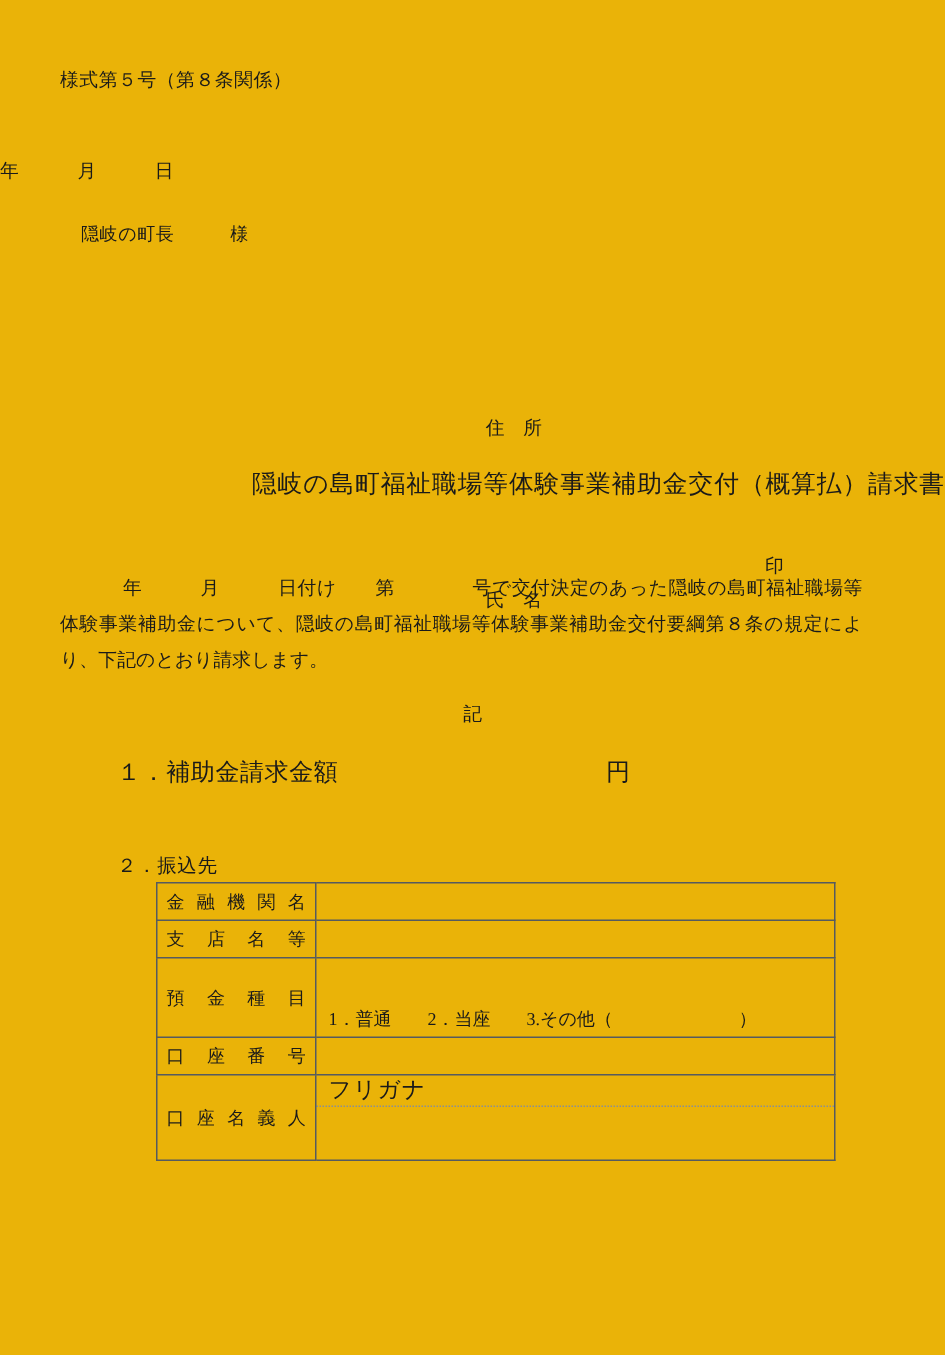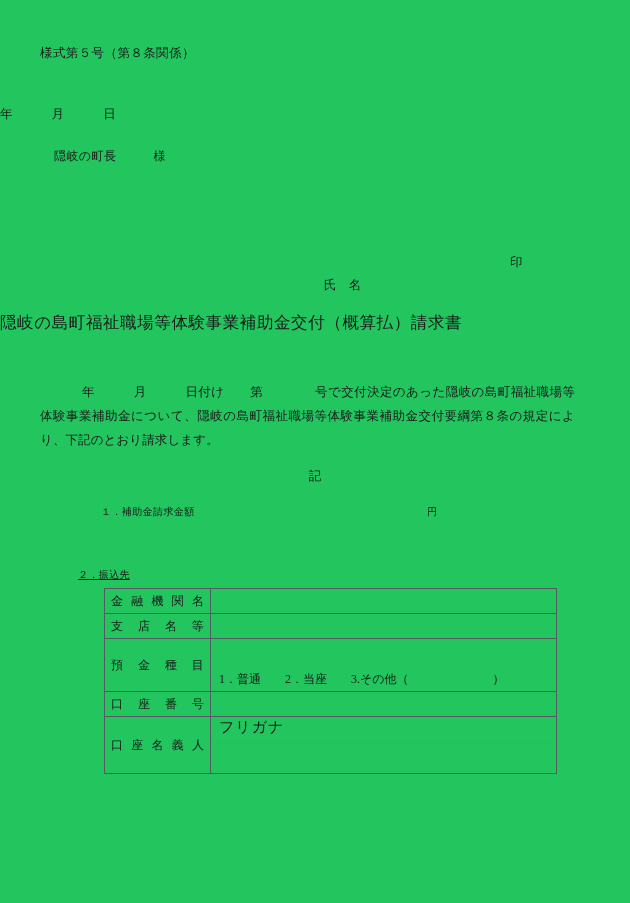--- a/index.html
+++ b/index.html
@@ -12,21 +12,21 @@
     height: 903px;
     position: relative;
     font-family: "Liberation Serif", "DejaVu Serif", serif;
     color: #1a1a1a;
     background: #fefefe;
     overflow: hidden;
   }
   .page {
     position: absolute;
     inset: 0;
-    background: #22c55e;
+    background: #eab308;
     padding-left: 36px;
   }
 
   
   .abs { position: absolute; white-space: pre; }
 
   .form-no {
     left: 40px;
     top: 45px;
     font-size: 12.5px;
@@ -63,21 +63,21 @@
   .applicant .seal {
     position: absolute;
     left: 205px;
     top: 0;
   }
 
   .doc-title {
     left: 0;
     top: 312px;
     width: 630px;
-    text-align: left;
+    text-align: right;
     font-size: 16.5px;
     letter-spacing: 0.6px;
   }
 
   .body-para {
     left: 40px;
     top: 380px;
     width: 535px;
     font-size: 12.5px;
     line-height: 24px;
@@ -93,37 +93,35 @@
     top: 468px;
     width: 630px;
     text-align: center;
     font-size: 12.5px;
   }
 
   .item-1 {
     left: 78px;
     top: 505px;
     width: 340px;
-    font-size: 10px;
-    letter-spacing: 0.4px;
-    position: absolute;
-    margin-left: 23px;
+    font-size: 16px;
+    letter-spacing: 0.4px;
+    position: absolute;
   }
   .item-1 .unit {
     position: absolute;
     left: 326px;
     top: 0;
   }
 
   .item-2 {
     left: 78px;
     top: 568px;
-    font-size: 10px;
-    letter-spacing: 0.4px;
-    text-decoration: underline;
+    font-size: 13px;
+    letter-spacing: 0.4px;
   }
 
   
   .bank-table {
     position: absolute;
     left: 104px;
     top: 588px;
     width: 453px;
     border-collapse: collapse;
     font-size: 12px;
@@ -181,20 +179,23 @@
 <div class="page">
 
   <div class="abs form-no">様式第５号（第８条関係）</div>
 
   <div class="abs date-line">年　　　月　　　日</div>
 
   <div class="abs addressee">隠岐の町長　　　様</div>
 
   <div class="abs applicant">
     <div class="row">
+      <span>住　所</span>
+    </div>
+    <div class="row">
       <span>氏　名</span><span class="seal">印</span>
     </div>
   </div>
 
   <div class="abs doc-title">隠岐の島町福祉職場等体験事業補助金交付（概算払）請求書</div>
 
   <div class="body-para abs">年　　　月　　　日付け　　第　　　　号で交付決定のあった隠岐の島町福祉職場等体験事業補助金について、隠岐の島町福祉職場等体験事業補助金交付要綱第８条の規定により、下記のとおり請求します。</div>
 
   <div class="abs ki-mark">記</div>
 

